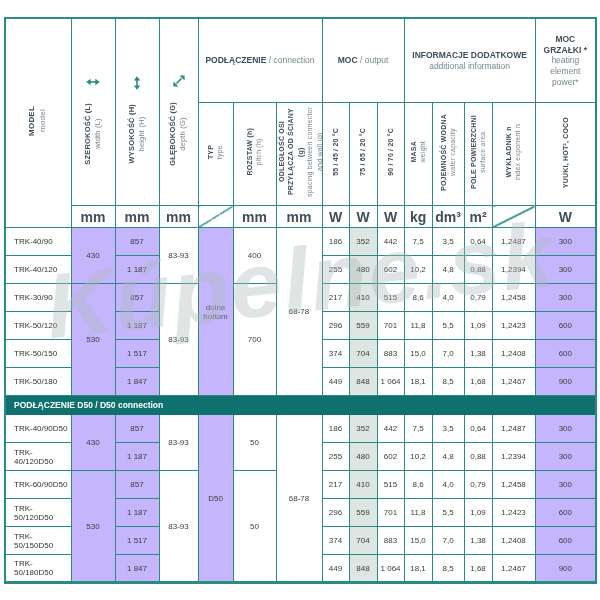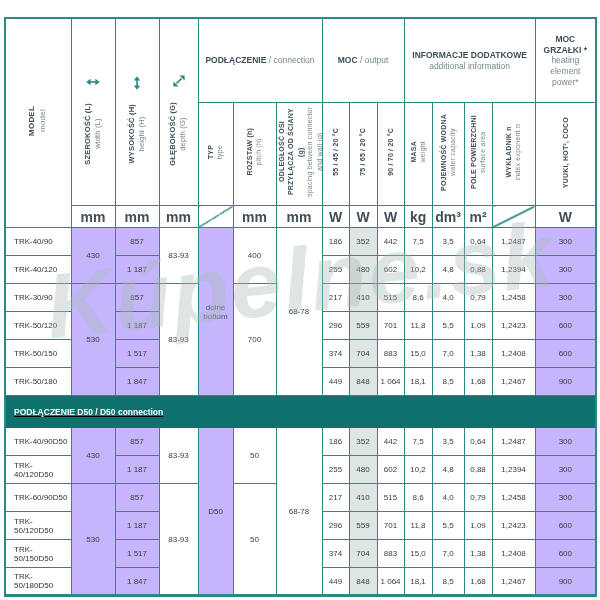--- a/index.html
+++ b/index.html
@@ -16,21 +16,21 @@
     border:2px solid #2a8a84;border-bottom-width:3px;
   }
   th,td{
     border:1px solid #2a8a84;text-align:center;vertical-align:middle;
     padding:0;overflow:hidden;background:transparent;
   }
   tr.h1{height:63px;}
   tr.h2{height:103px;}
   tr.h3{height:22px;}
   tbody tr{height:28px;}
-  tr.band-row{height:32px;text-decoration:underline;}
+  tr.band-row{height:19px;}
 
   .group-cell{font-size:8.5px;color:#3f4e58;line-height:1.25;padding:15px 2px;}
   .group-cell .pl{font-weight:bold;color:#3f4e58;}
   .group-cell .en{font-weight:normal;color:#76868e;}
   .group-cell .blk{display:block;}
 
   .vt{
     writing-mode:vertical-rl;transform:rotate(180deg);
     display:inline-block;line-height:1.35;max-height:96px;
     font-size:7px;letter-spacing:0.2px;

